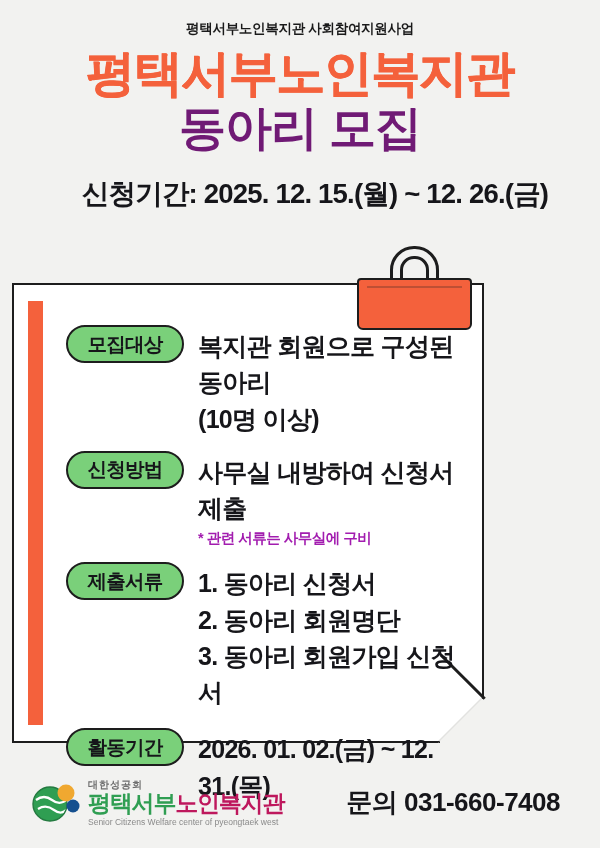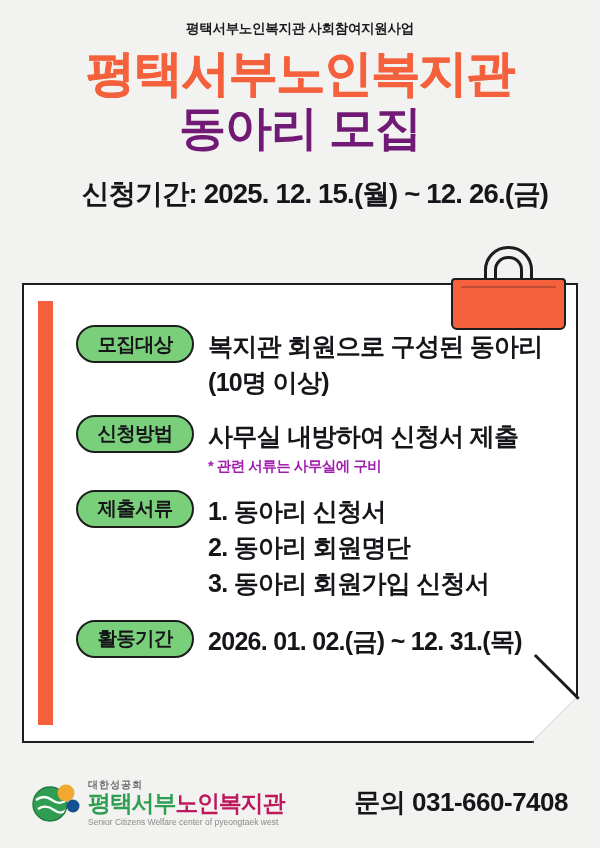--- a/index.html
+++ b/index.html
@@ -55,23 +55,23 @@
     font-weight: bold;
     color: #16161a;
     letter-spacing: -0.8px;
     margin-top: 22px;
     padding-left: 30px;
   }
 
   
   .card-wrap {
     position: absolute;
-    left: 22px;
+    left: 12px;
     top: 283px;
-    width: 556px;
+    width: 472px;
     height: 460px;
   }
   .card {
     position: absolute;
     inset: 0;
     background: #ffffff;
     border: 2.5px solid #1d1d1d;
     box-sizing: border-box;
   }
   
@@ -214,21 +214,21 @@
     color: #a21caf;
     letter-spacing: -0.5px;
     margin-top: 3px;
   }
   .row-gap-lg { margin-bottom: 18px; }
 
   
   .footer {
     position: absolute;
     left: 0;
-    right: 8px;
+    right: 16px;
     bottom: 22px;
     display: flex;
     align-items: center;
     padding-left: 30px;
   }
   .logo-mark {
     position: relative;
     width: 52px;
     height: 46px;
     flex: 0 0 auto;

